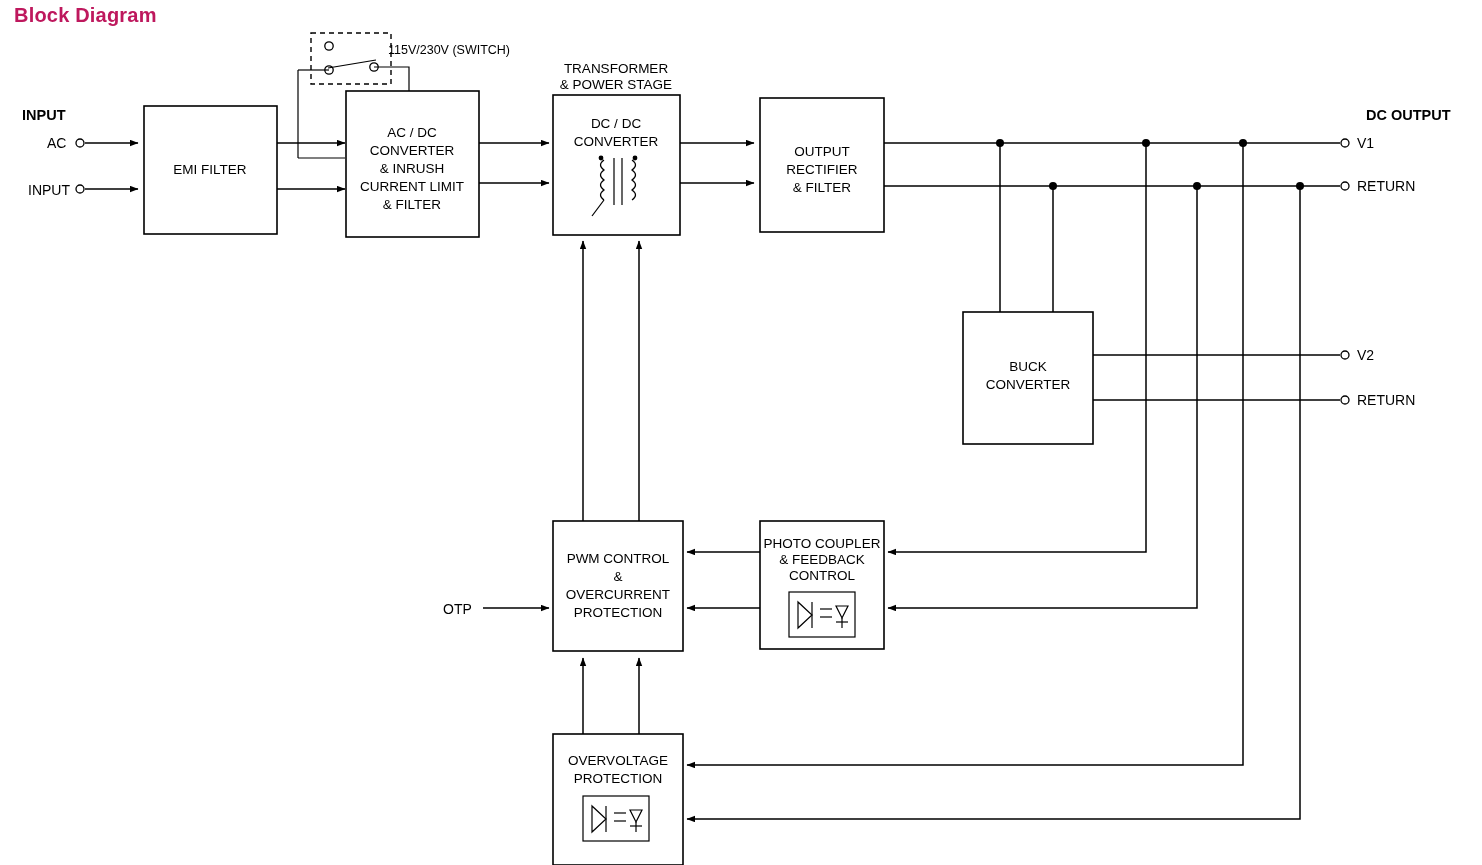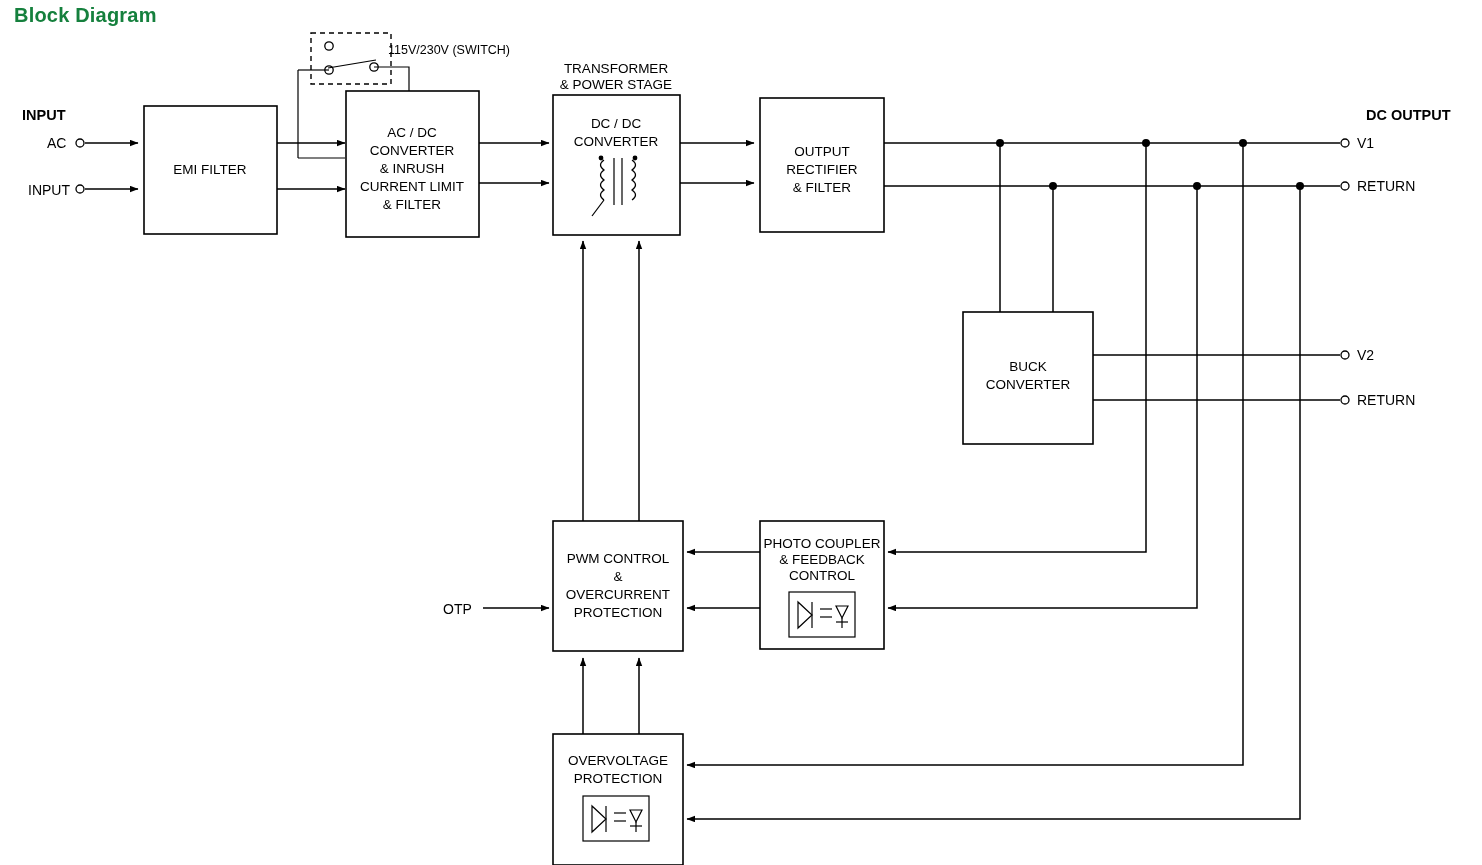--- a/index.html
+++ b/index.html
@@ -17,21 +17,21 @@
     height: 865px;
     overflow: hidden;
     background: #ffffff;
   }
   #page-title {
     position: absolute;
     left: 14px;
     top: 4px;
     font-size: 20px;
     font-weight: bold;
-    color: #15803d;
+    color: #be185d;
     letter-spacing: 0.2px;
   }
   svg#diagram {
     position: absolute;
     left: 0;
     top: 0;
     width: 1482px;
     height: 865px;
   }
   .blk {

